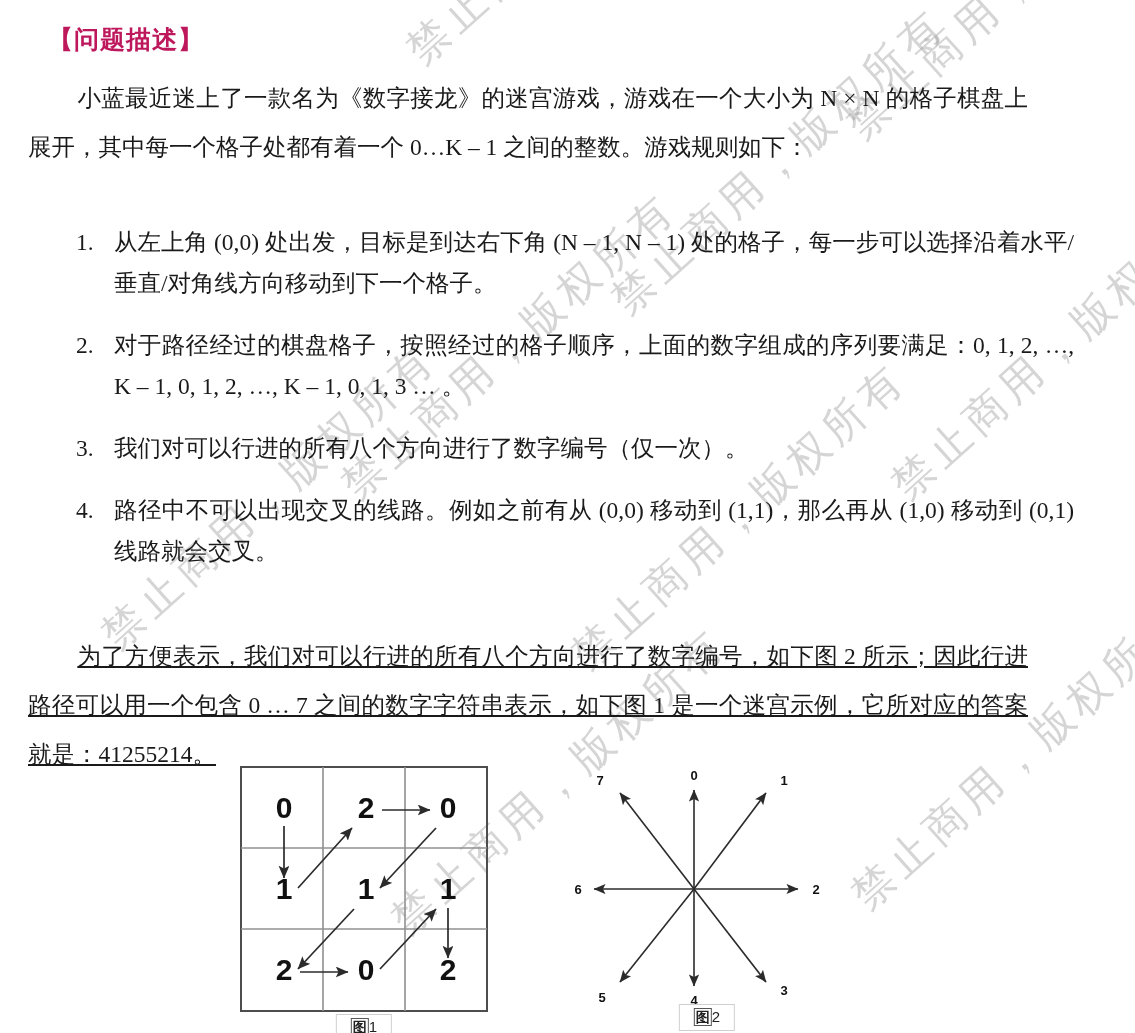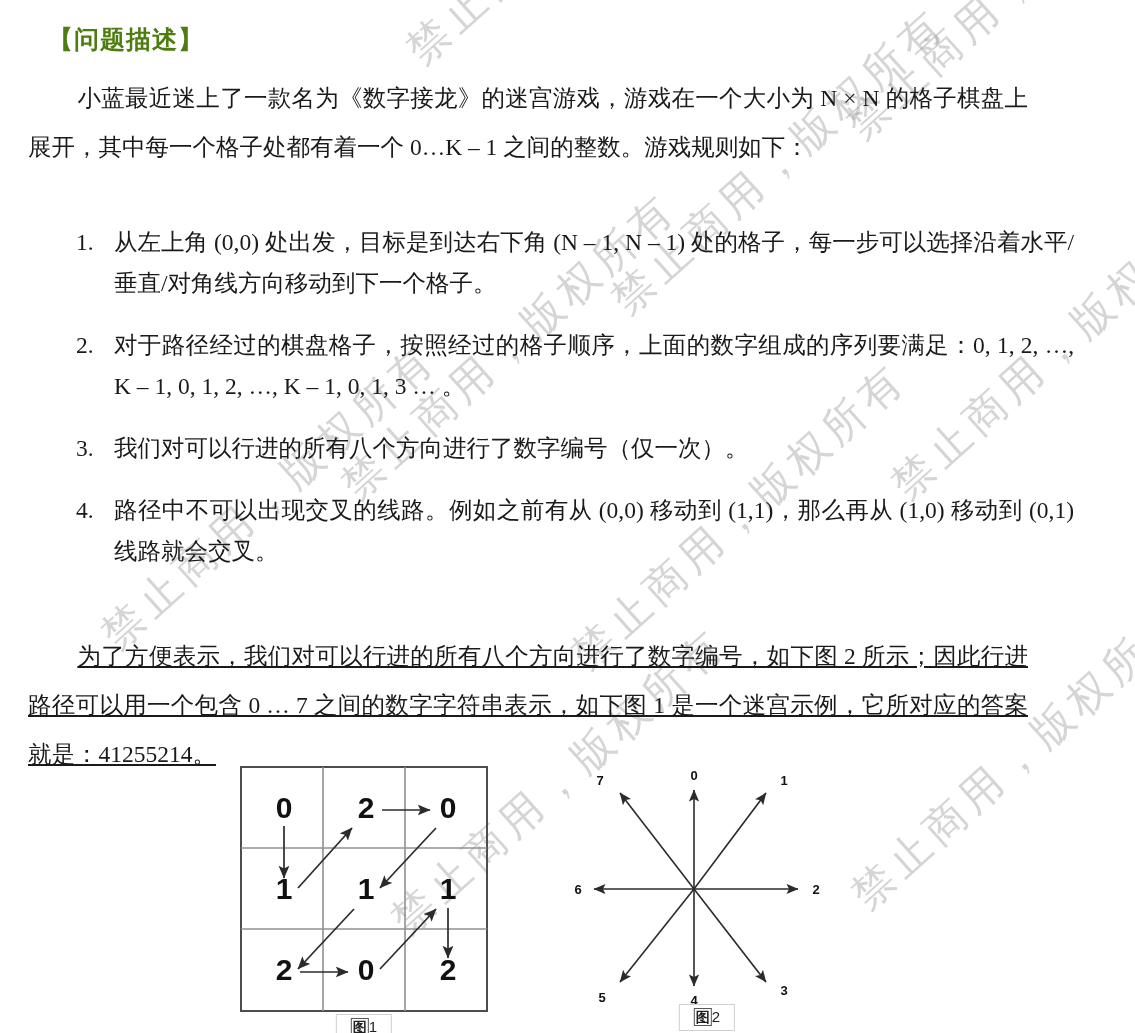--- a/index.html
+++ b/index.html
@@ -42,21 +42,21 @@
   }
 
   .section-title {
     position: absolute;
     left: 48px;
     top: 6px;
     font-family: "Liberation Sans", "DejaVu Sans", sans-serif;
     font-weight: bold;
     font-size: 25px;
     letter-spacing: 1px;
-    color: #4d7c0f;
+    color: #be185d;
   }
 
   .para {
     position: absolute;
     left: 28px;
     width: 1000px;
     font-size: 23.5px;
     line-height: 49px;
     text-align: justify;
     text-justify: inter-ideograph;

